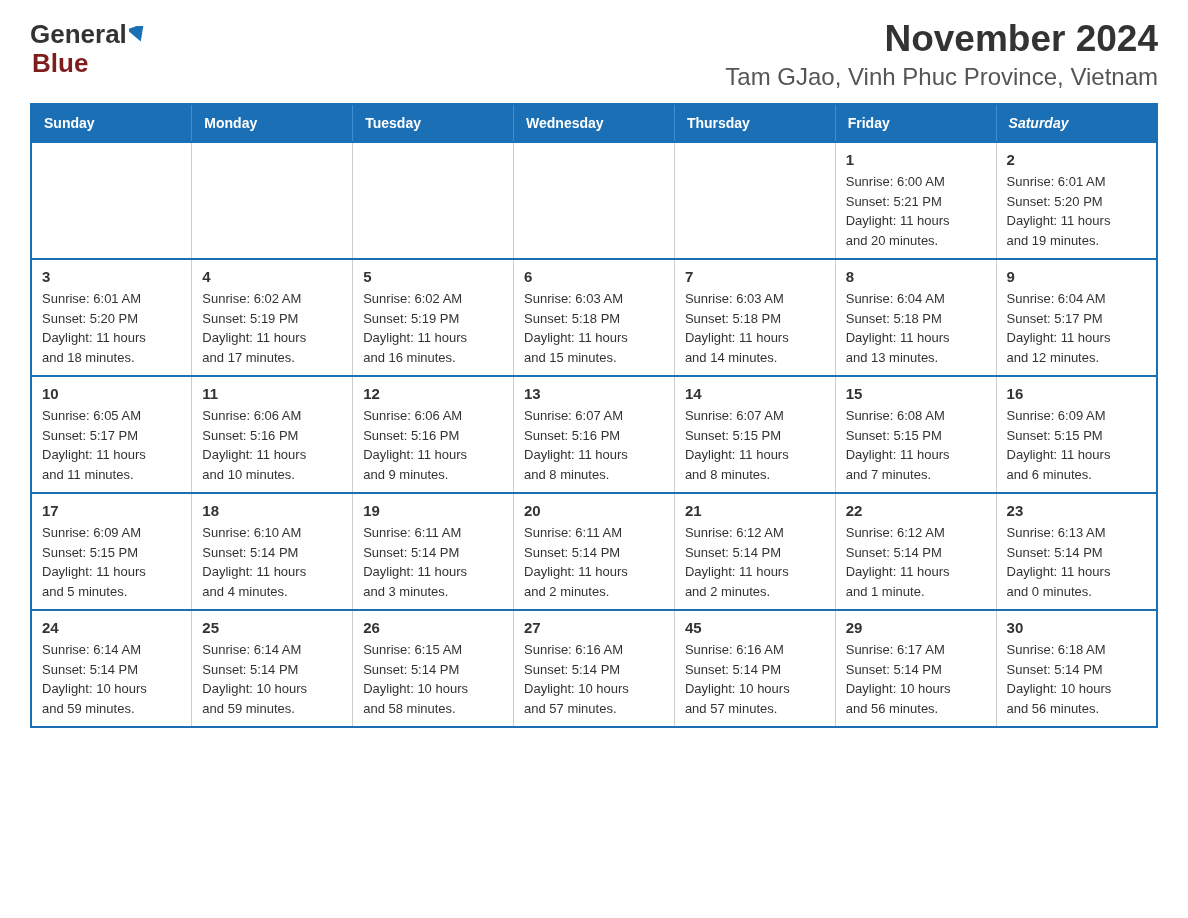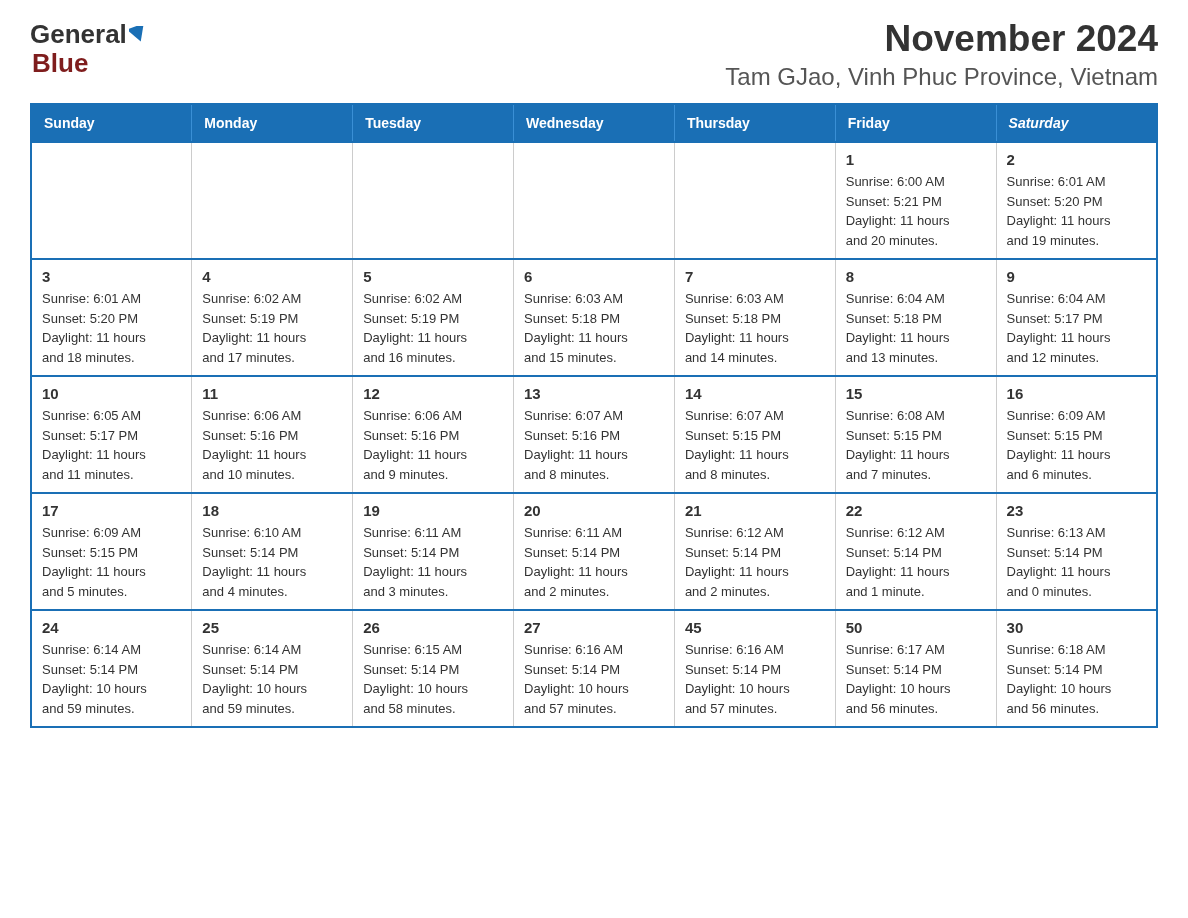--- a/index.html
+++ b/index.html
@@ -271,21 +271,21 @@
         </td>
         <td>
           <span class="day-number">27</span>
           <div class="day-info">Sunrise: 6:16 AM<br>Sunset: 5:14 PM<br>Daylight: 10 hours<br>and 57 minutes.</div>
         </td>
         <td>
           <span class="day-number">45</span>
           <div class="day-info">Sunrise: 6:16 AM<br>Sunset: 5:14 PM<br>Daylight: 10 hours<br>and 57 minutes.</div>
         </td>
         <td>
-          <span class="day-number">50</span>
+          <span class="day-number">29</span>
           <div class="day-info">Sunrise: 6:17 AM<br>Sunset: 5:14 PM<br>Daylight: 10 hours<br>and 56 minutes.</div>
         </td>
         <td>
           <span class="day-number">30</span>
           <div class="day-info">Sunrise: 6:18 AM<br>Sunset: 5:14 PM<br>Daylight: 10 hours<br>and 56 minutes.</div>
         </td>
       </tr>
     </tbody>
 </table>
 

